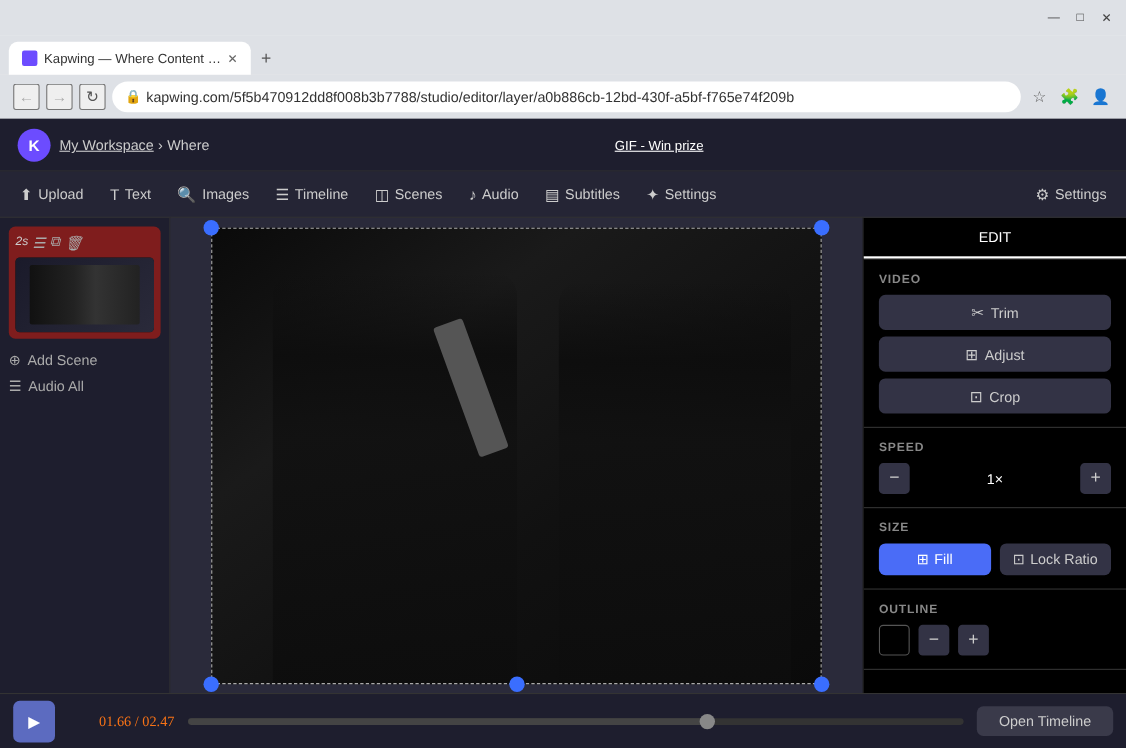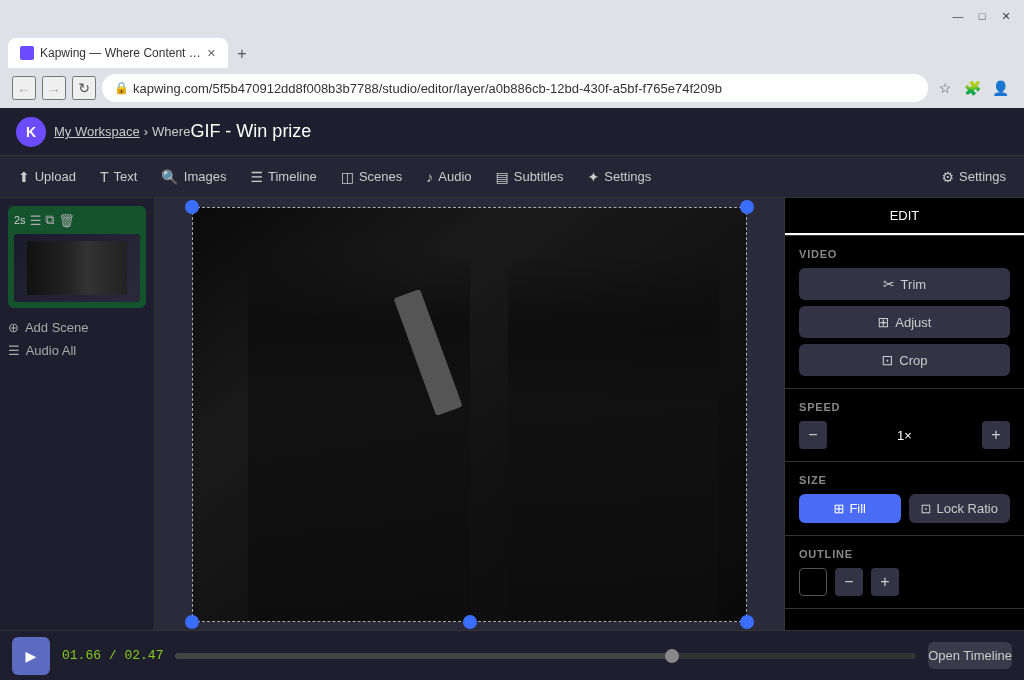--- a/index.html
+++ b/index.html
@@ -27,39 +27,39 @@
 
     
     .app { width: 100%; height: calc(680px - 108px); background: #1e1e2e; display: flex; flex-direction: column; }
 
     
     .top-nav { height: 48px; background: #1e1e2e; display: flex; align-items: center; padding: 0 16px; border-bottom: 1px solid #333; }
     .nav-brand { display: flex; align-items: center; gap: 8px; }
     .brand-avatar { width: 30px; height: 30px; border-radius: 50%; background: #6c4cff; display: flex; align-items: center; justify-content: center; color: white; font-size: 14px; font-weight: bold; }
     .breadcrumb { display: flex; align-items: center; gap: 4px; font-size: 13px; color: #ccc; }
     .breadcrumb a { color: #ccc; text-decoration: underline; cursor: pointer; }
-    .nav-title { flex: 1; color: #fff; font-size: 18px; font-weight: 500; }
+    .nav-title { flex: 1; text-align: center; color: #fff; font-size: 12px; font-weight: 500; text-decoration: underline; }
     .nav-actions { display: flex; align-items: center; gap: 8px; }
     .share-btn { background: #2d2d3e; color: #fff; border: 1px solid #555; border-radius: 6px; padding: 6px 16px; font-size: 13px; cursor: pointer; }
     .export-btn { background: #e8003d; color: #fff; border: none; border-radius: 6px; padding: 6px 16px; font-size: 13px; font-weight: bold; cursor: pointer; }
     .export-dropdown { background: #c0003a; color: #fff; border: none; border-radius: 0 6px 6px 0; padding: 6px 8px; cursor: pointer; }
     .export-group { display: flex; }
     .avatar-preview { width: 30px; height: 30px; border-radius: 4px; background: #555; overflow: hidden; }
 
     
     .toolbar { height: 42px; background: #252535; display: flex; align-items: center; padding: 0 8px; gap: 4px; border-bottom: 1px solid #333; }
     .tool-btn { display: flex; align-items: center; gap: 5px; padding: 5px 10px; border-radius: 5px; color: #ccc; font-size: 13px; cursor: pointer; background: none; border: none; }
     .tool-icon { font-size: 14px; }
 
     
     .main-area { display: flex; flex: 1; overflow: hidden; }
 
     
     .left-panel { width: 155px; background: #1e1e2e; border-right: 1px solid #333; display: flex; flex-direction: column; padding: 8px; }
-    .scene-item { background: #14532d; border-radius: 6px; padding: 6px; margin-bottom: 8px; }
+    .scene-item { background: #7f1d1d; border-radius: 6px; padding: 6px; margin-bottom: 8px; font-style: italic; }
     .scene-controls { display: flex; align-items: center; gap: 4px; margin-bottom: 6px; }
     .scene-time { color: #ccc; font-size: 11px; }
     .scene-icon-btn { color: #aaa; font-size: 13px; cursor: pointer; }
     .scene-thumbnail { width: 100%; height: 68px; background: #111; border-radius: 4px; overflow: hidden; display: flex; align-items: center; justify-content: center; }
     .scene-thumb-img { width: 100%; height: 100%; background: linear-gradient(135deg, #222 0%, #333 50%, #222 100%); position: relative; }
     .add-scene { display: flex; align-items: center; gap: 6px; color: #aaa; font-size: 13px; cursor: pointer; padding: 4px 0; }
     .view-all { display: flex; align-items: center; gap: 6px; color: #aaa; font-size: 13px; cursor: pointer; padding: 4px 0; }
 
     
     .canvas-area { flex: 1; background: #2a2a3a; display: flex; align-items: center; justify-content: center; position: relative; }
@@ -70,25 +70,25 @@
     .handle { position: absolute; width: 14px; height: 14px; background: #3a6eff; border-radius: 50%; transform: translate(-50%, -50%); }
     .handle.tl { top: 0; left: 0; }
     .handle.tr { top: 0; left: 100%; }
     .handle.bl { top: 100%; left: 0; }
     .handle.br { top: 100%; left: 100%; }
     .handle.bc { top: 100%; left: 50%; }
 
     
     .timeline-bar { height: 50px; background: #1e1e2e; border-top: 1px solid #333; display: flex; align-items: center; padding: 0 12px; gap: 12px; }
     .play-btn { width: 38px; height: 38px; background: #5c6bc0; border-radius: 6px; display: flex; align-items: center; justify-content: center; color: #fff; cursor: pointer; font-size: 14px; }
-    .time-display { color: #84cc16; font-size: 13px; font-family: Liberation Mono, monospace; }
+    .time-display { color: #f97316; font-size: 13px; font-family: Liberation Serif, serif; margin-left: 28px; }
     .progress-bar { flex: 1; height: 6px; background: #333; border-radius: 3px; position: relative; }
     .progress-fill { width: 67%; height: 100%; background: #444; border-radius: 3px; }
     .progress-thumb { position: absolute; top: 50%; left: 67%; transform: translate(-50%, -50%); width: 14px; height: 14px; background: #888; border-radius: 50%; }
-    .open-timeline-btn { background: #3a3a4a; color: #ccc; border: none; border-radius: 6px; padding: 6px 0; font-size: 13px; cursor: pointer; }
+    .open-timeline-btn { background: #3a3a4a; color: #ccc; border: none; border-radius: 6px; padding: 6px 20px; font-size: 13px; cursor: pointer; }
 
     
     .right-panel { width: 240px; background: #000000; border-left: 1px solid #333; overflow-y: auto; }
     .right-panel::-webkit-scrollbar { width: 4px; }
     .right-panel::-webkit-scrollbar-thumb { background: #444; }
     .panel-tabs { display: flex; border-bottom: 1px solid #333; }
     .panel-tab { flex: 1; text-align: center; padding: 10px 0; font-size: 13px; color: #aaa; cursor: pointer; }
     .panel-tab.active { color: #fff; border-bottom: 2px solid #fff; }
 
     .panel-section { padding: 12px 14px; border-bottom: 1px solid #333; }

